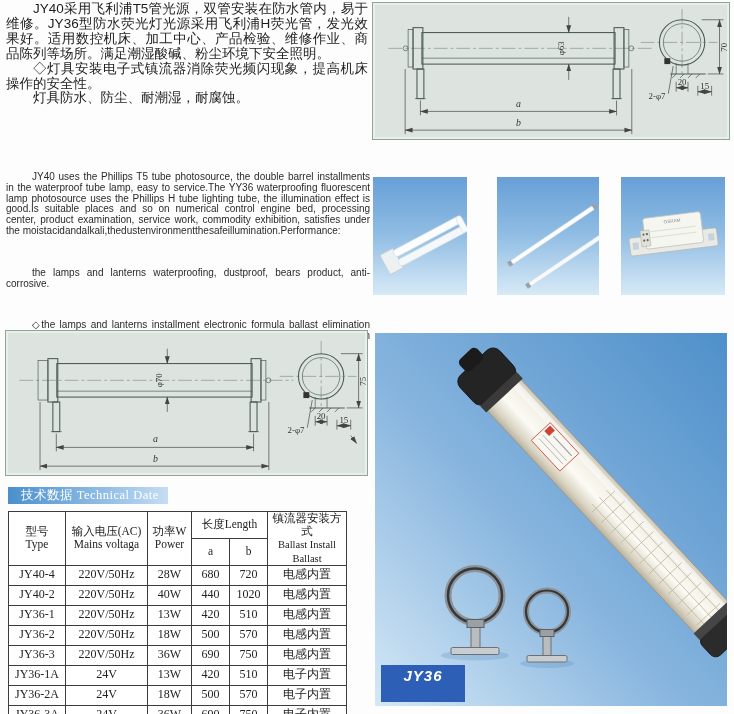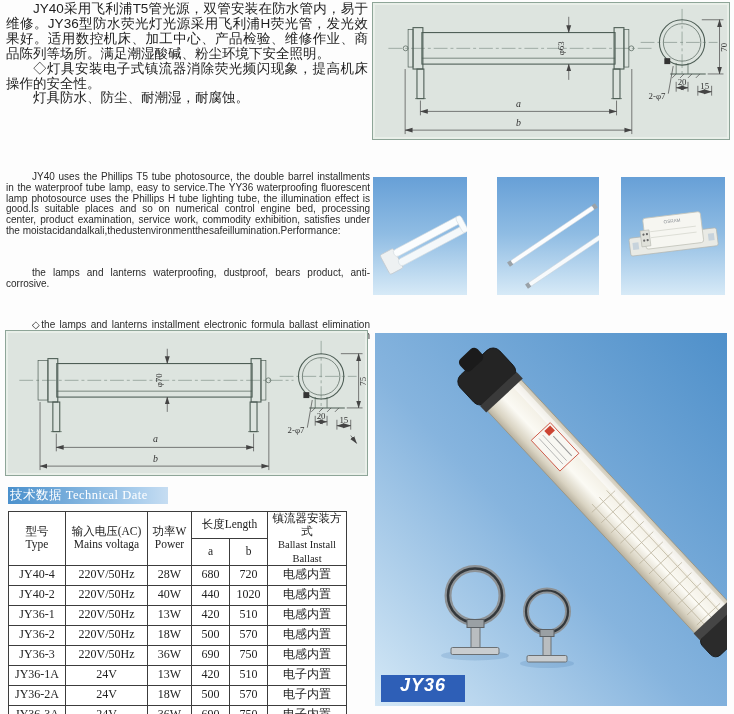--- a/index.html
+++ b/index.html
@@ -34,27 +34,27 @@
   
   .photo { position:absolute;
     background:linear-gradient(180deg,#67a0d7 0%,#8fbce3 48%,#d7eaf7 100%); }
   .ph1 { left:373px; top:177px; width:94px;  height:118px; }
   .ph2 { left:497px; top:177px; width:102px; height:118px; }
   .ph3 { left:621px; top:177px; width:104px; height:118px; }
   .photo svg { width:100%; height:100%; display:block; }
   .ph-lg { position:absolute; left:375px; top:333px; width:352px; height:373px;
     background:linear-gradient(to bottom left,#4f90ca 0%,#86b4de 55%,#d4e8f6 100%); }
   .ph-lg svg { width:100%; height:100%; display:block; }
-  .model-banner { position:absolute; left:6px; bottom:4px; width:84px; height:27px;
+  .model-banner { position:absolute; left:6px; bottom:4px; width:84px; height:37px;
     background:#2e5fb7; color:#fff; font-style:italic; font-weight:bold;
-    font-size:18px; text-align:center; line-height:21px; letter-spacing:1px; }
+    font-size:15px; text-align:center; line-height:21px; letter-spacing:1px; }
   
   .band { position:absolute; left:8px; top:487px; width:160px; height:17px;
     background:linear-gradient(90deg,#4a90cc 0%,#a9cdec 80%,#c6ddf2 100%);
-    color:#fff; font-size:12.5px; line-height:17px; padding-left:2px;
+    color:#fff; font-size:12.5px; line-height:17px; padding-left:13px;
     font-family:"Liberation Serif", serif; letter-spacing:.5px; }
   
   table.spec { position:absolute; left:8px; top:511px; width:338px;
     border-collapse:collapse; font-family:"Liberation Serif", serif;
     font-size:12px; color:#222; background:#fff; table-layout:fixed; }
   table.spec th, table.spec td { border:1px solid #3c3c3c; text-align:center;
     font-weight:normal; padding:0 1px; height:19px; line-height:1.15; }
   table.spec thead th { font-size:11.5px; }
   table.spec td { height:20px; }
 </style>

